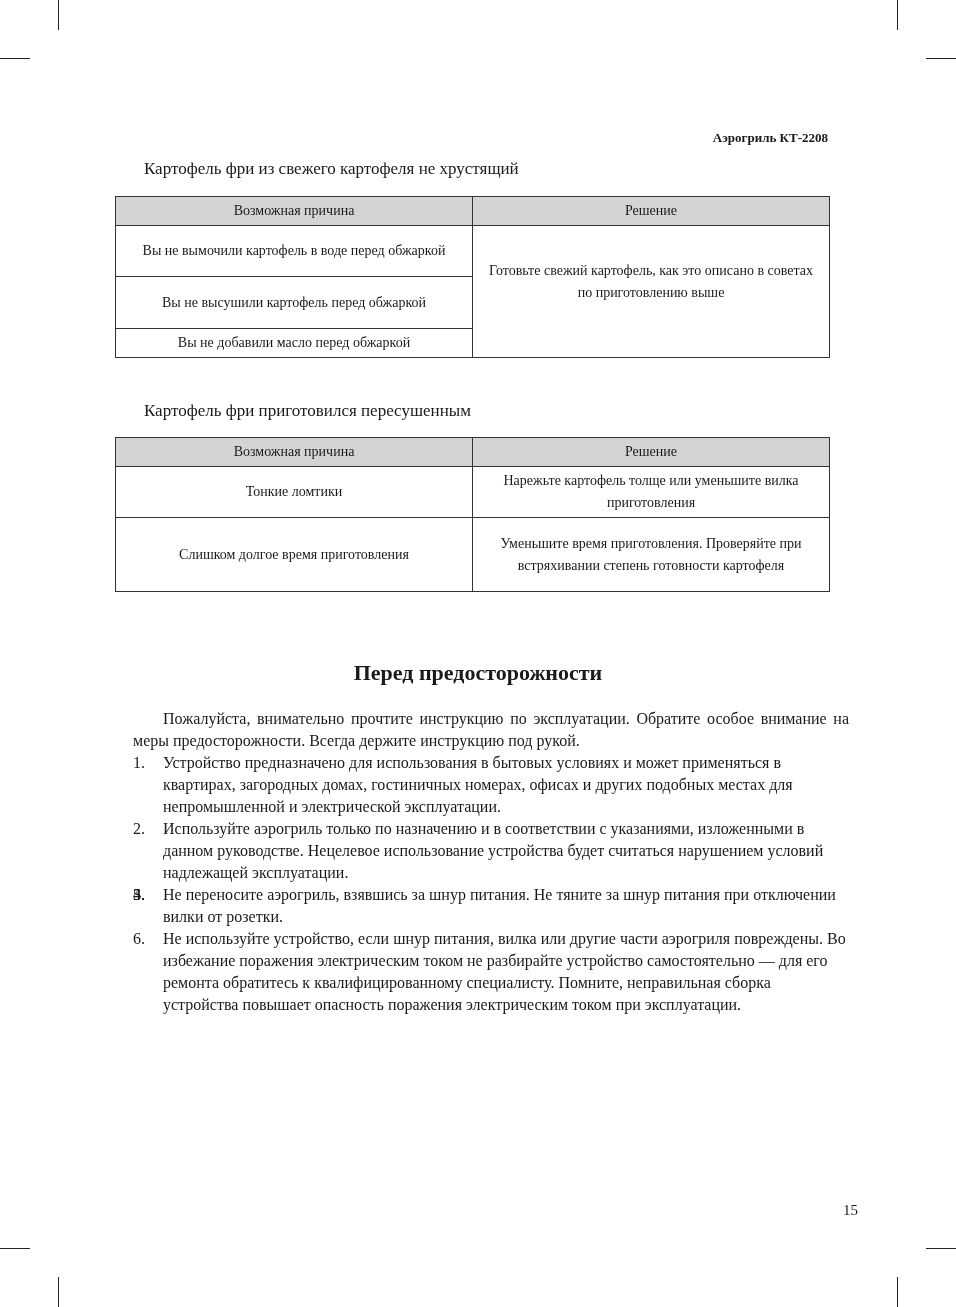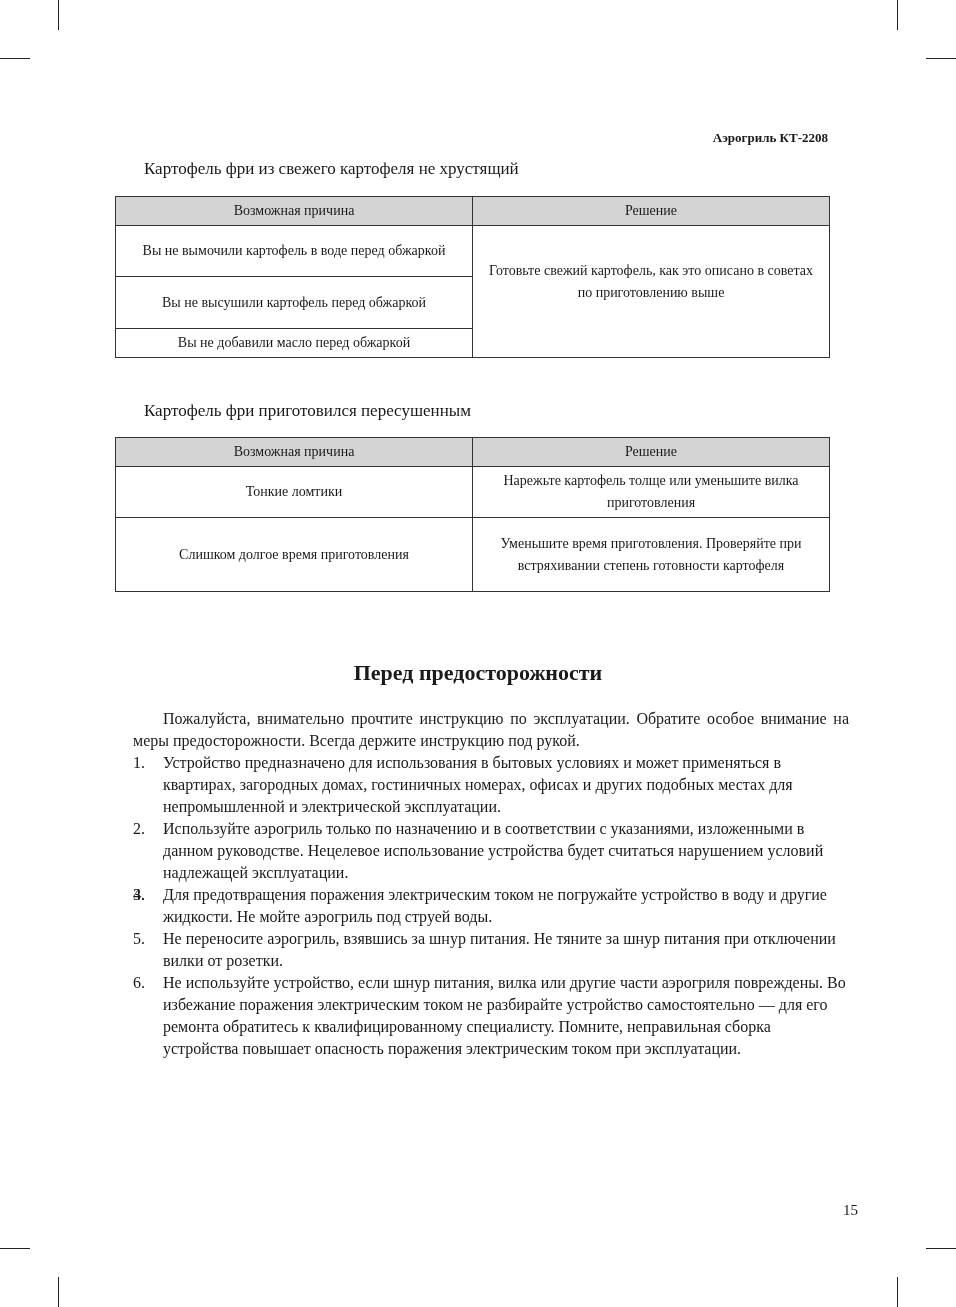--- a/index.html
+++ b/index.html
@@ -81,19 +81,19 @@
   </table>
 
 <div class="h2">Перед предосторожности</div>
 
 <div class="body">
   <p class="intro">Пожалуйста, внимательно прочтите инструкцию по эксплуатации. Обратите особое внимание на меры предосторожности. Всегда держите инструкцию под рукой.</p>
   <ol>
     <li><span class="num">1.</span><span>Устройство предназначено для использования в бытовых условиях и может применяться в квартирах, загородных домах, гостиничных номерах, офисах и других подобных местах для непромышленной и электрической эксплуатации.</span></li>
     <li><span class="num">2.</span><span>Используйте аэрогриль только по назначению и в соответствии с указаниями, изложенными в данном руководстве. Нецелевое использование устройства будет считаться нарушением условий надлежащей эксплуатации.</span></li>
     <li><span class="num">3.</span></li>
-    <li><span class="num">4.</span><span>Для предотвращения поражения электрическим током не погружайте устройство в воду и другие жидкости. Не мойте аэрогриль под струей воды.</span></li>
+    <li><span class="num">4.</span></li>
     <li><span class="num">5.</span><span>Не переносите аэрогриль, взявшись за шнур питания. Не тяните за шнур питания при отключении вилки от розетки.</span></li>
     <li><span class="num">6.</span><span>Не используйте устройство, если шнур питания, вилка или другие части аэрогриля повреждены. Во избежание поражения электрическим током не разбирайте устройство самостоятельно — для его ремонта обратитесь к квалифицированному специалисту. Помните, неправильная сборка устройства повышает опасность поражения электрическим током при эксплуатации.</span></li>
   </ol>
 </div>
 
 <div class="page-num">15</div>
 
 </body></html>

